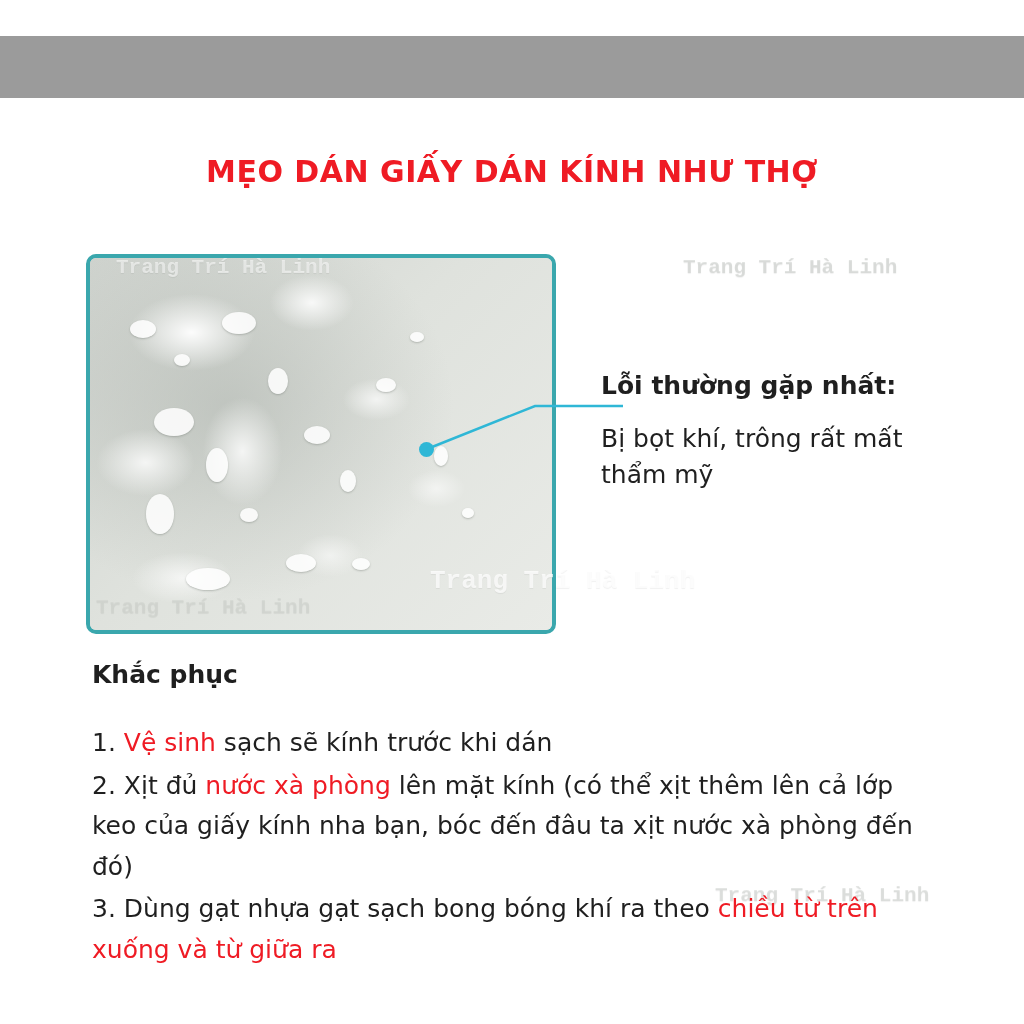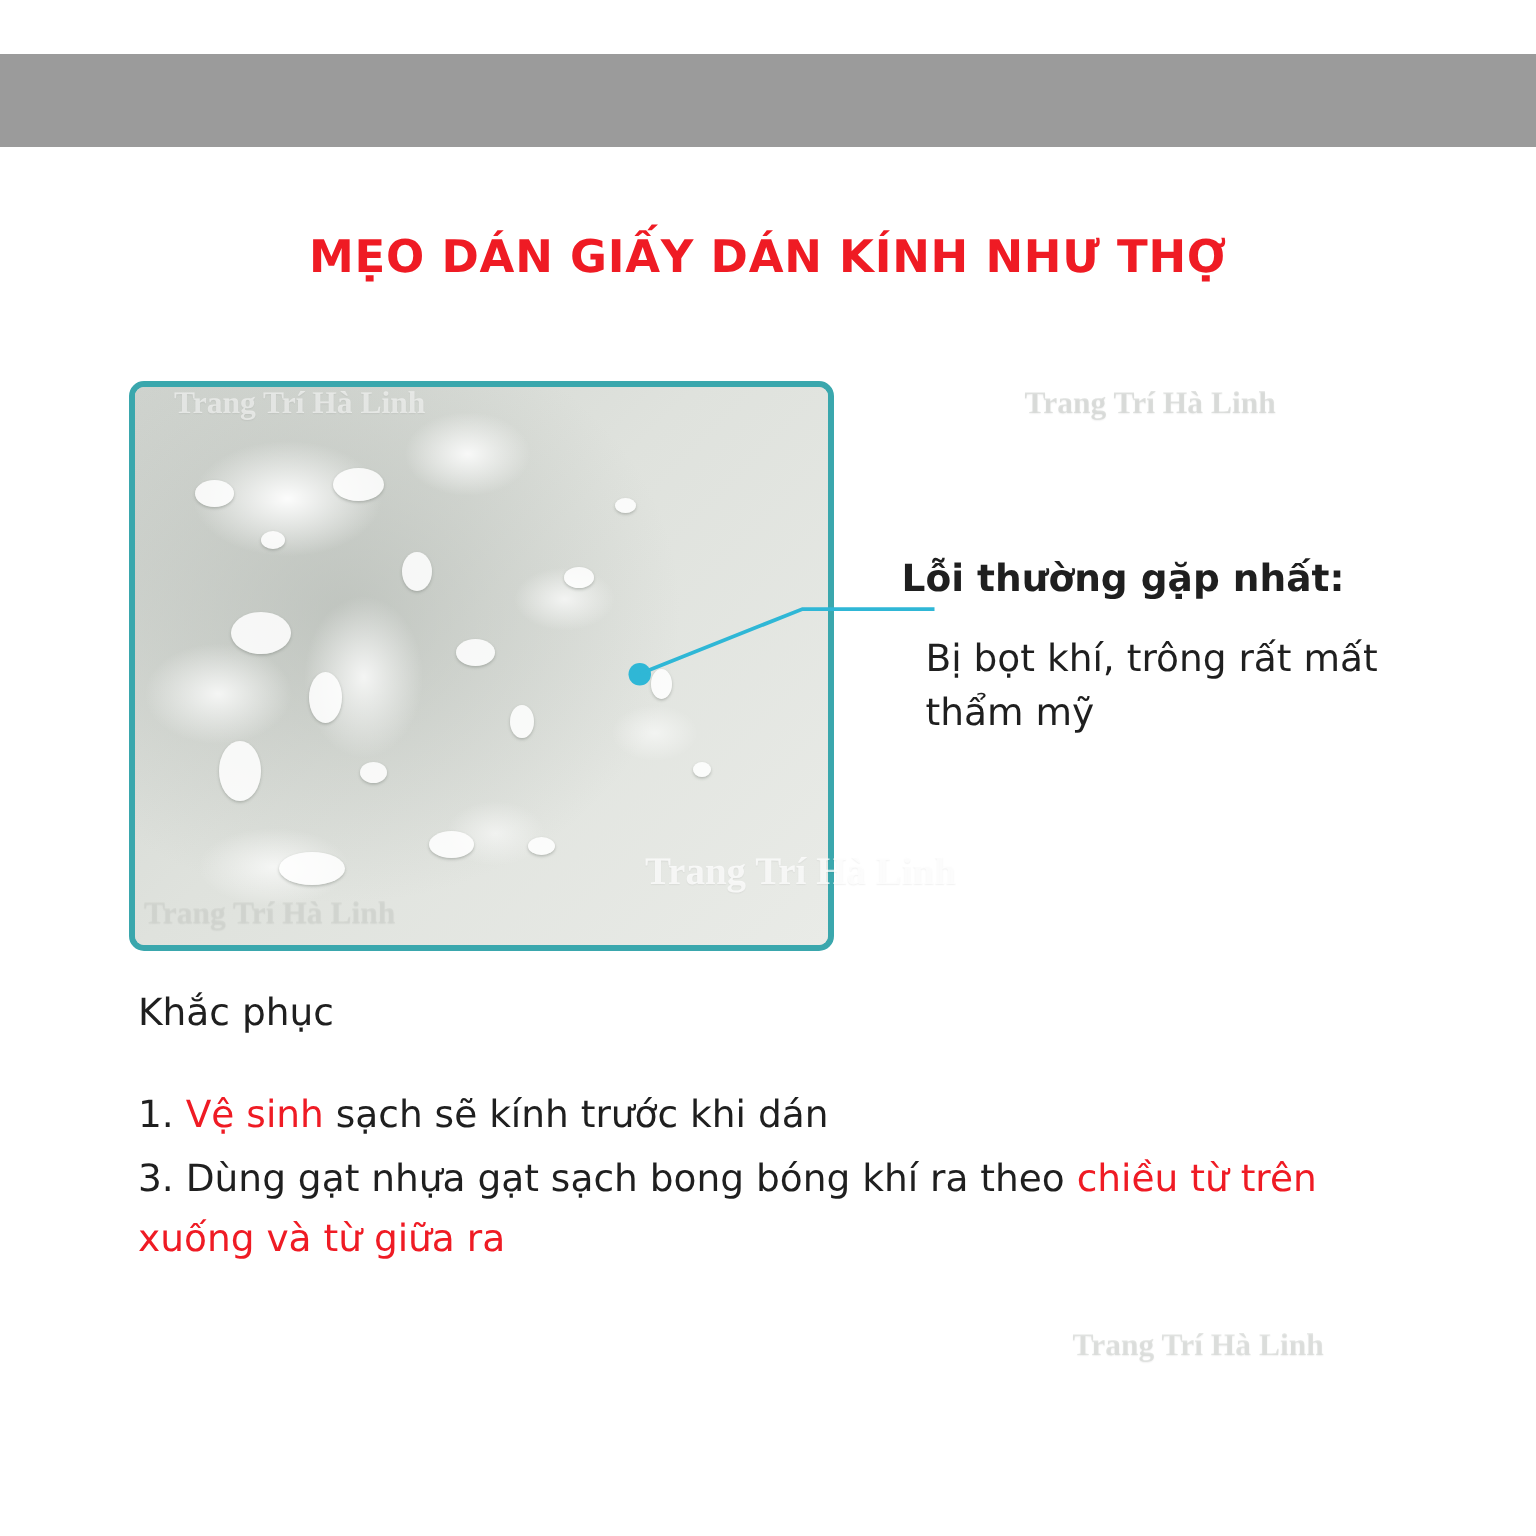--- a/index.html
+++ b/index.html
@@ -80,21 +80,21 @@
     position: absolute;
     border-radius: 50%;
     background: rgba(255,255,255,0.85);
     box-shadow: 0 1px 2px rgba(120,126,120,0.45);
   }
 
   
   .wm {
     position: absolute;
     color: rgba(255,255,255,0.55);
-    font-family: Liberation Serif, serif;
+    font-family: Liberation Mono, monospace;
     font-weight: bold;
     white-space: nowrap;
     pointer-events: none;
     text-shadow: 0 1px 1px rgba(0,0,0,0.06);
   }
   .wm-1 { left: 116px;  top: 220px;  font-size: 21px; }
   .wm-2 { left: 683px;  top: 220px;  font-size: 21px; color: rgba(165,170,165,0.32); }
   .wm-3 { left: 430px;  top: 530px;  font-size: 26px; color: rgba(255,255,255,0.75); }
   .wm-4 { left: 96px;   top: 560px;  font-size: 21px; color: rgba(205,209,204,0.55); }
   .wm-5 { left: 715px;  top: 848px;  font-size: 21px; color: rgba(170,175,170,0.30); }
@@ -120,35 +120,35 @@
   .callout-title {
     position: absolute;
     left: 601px;
     top: 335px;
     font-size: 25px;
     font-weight: bold;
     color: #1f1f1f;
   }
   .callout-body {
     position: absolute;
-    left: 617px;
+    left: 601px;
     top: 385px;
     width: 360px;
     font-size: 25px;
     line-height: 1.45;
     color: #1f1f1f;
   }
 
   
   .fix-heading {
     position: absolute;
     left: 92px;
     top: 624px;
     font-size: 25px;
-    font-weight: normal;
+    font-weight: bold;
     color: #1f1f1f;
   }
   .fix-list {
     position: absolute;
     left: 92px;
     top: 687px;
     width: 850px;
     font-size: 25px;
     line-height: 1.62;
     color: #1f1f1f;
@@ -196,16 +196,17 @@
   <div class="callout-dot"></div>
   <svg class="callout-line" viewBox="0 0 200 60">
     <path d="M2 53 L110 10 L198 10" fill="none" stroke="#2fb7d6" stroke-width="2.5"></path>
   </svg>
   <div class="callout-title">Lỗi thường gặp nhất:</div>
   <div class="callout-body">Bị bọt khí, trông rất mất thẩm mỹ</div>
 
   <div class="fix-heading">Khắc phục</div>
   <div class="fix-list" id="fix-list">
       <p><span>1. </span><span class="hl">Vệ sinh</span><span> sạch sẽ kính trước khi dán</span></p>
+      <p><span>2. </span><span>Xịt đủ </span><span class="hl">nước xà phòng</span><span> lên mặt kính (có thể xịt thêm lên cả lớp keo của giấy kính nha bạn, bóc đến đâu ta xịt nước xà phòng đến đó)</span></p>
       <p><span>3. </span><span>Dùng gạt nhựa gạt sạch bong bóng khí ra theo </span><span class="hl">chiều từ trên xuống và từ giữa ra</span></p>
     </div>
 
 </div>
 
 </body></html>

